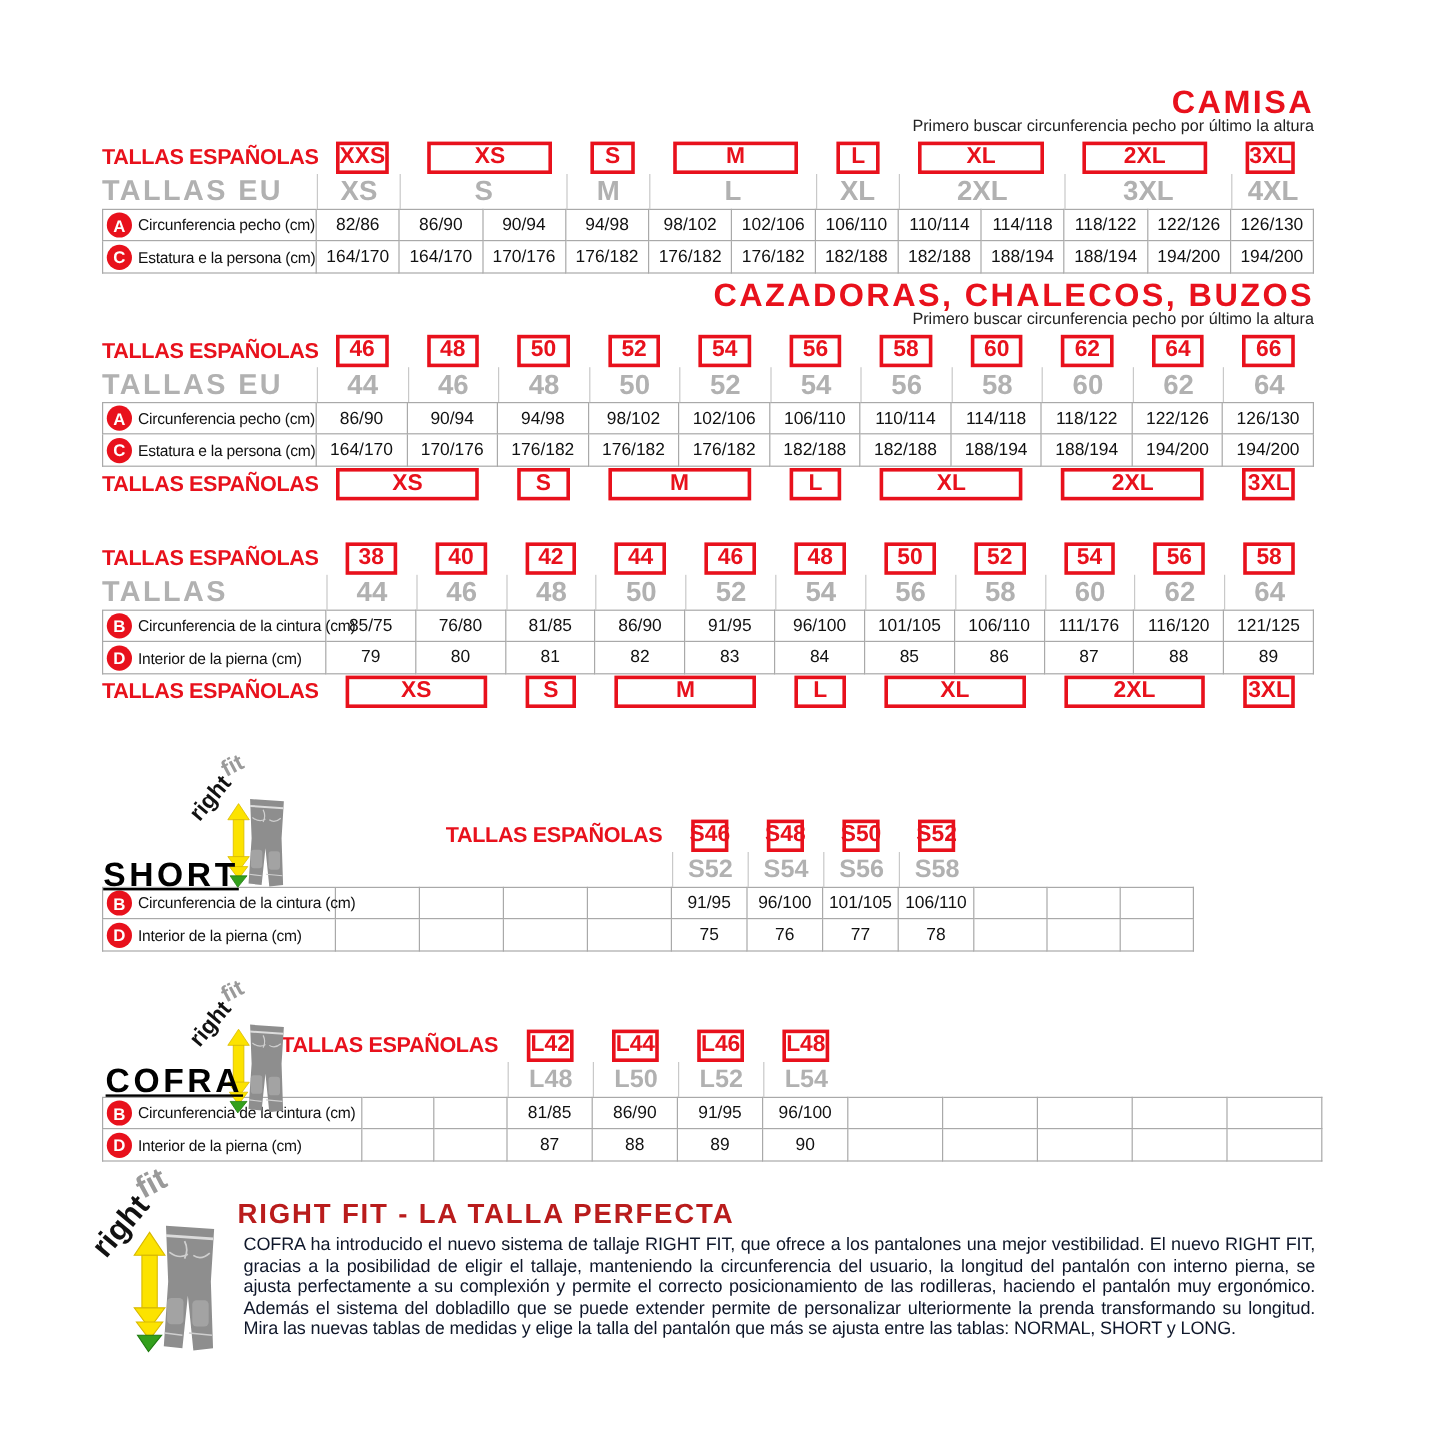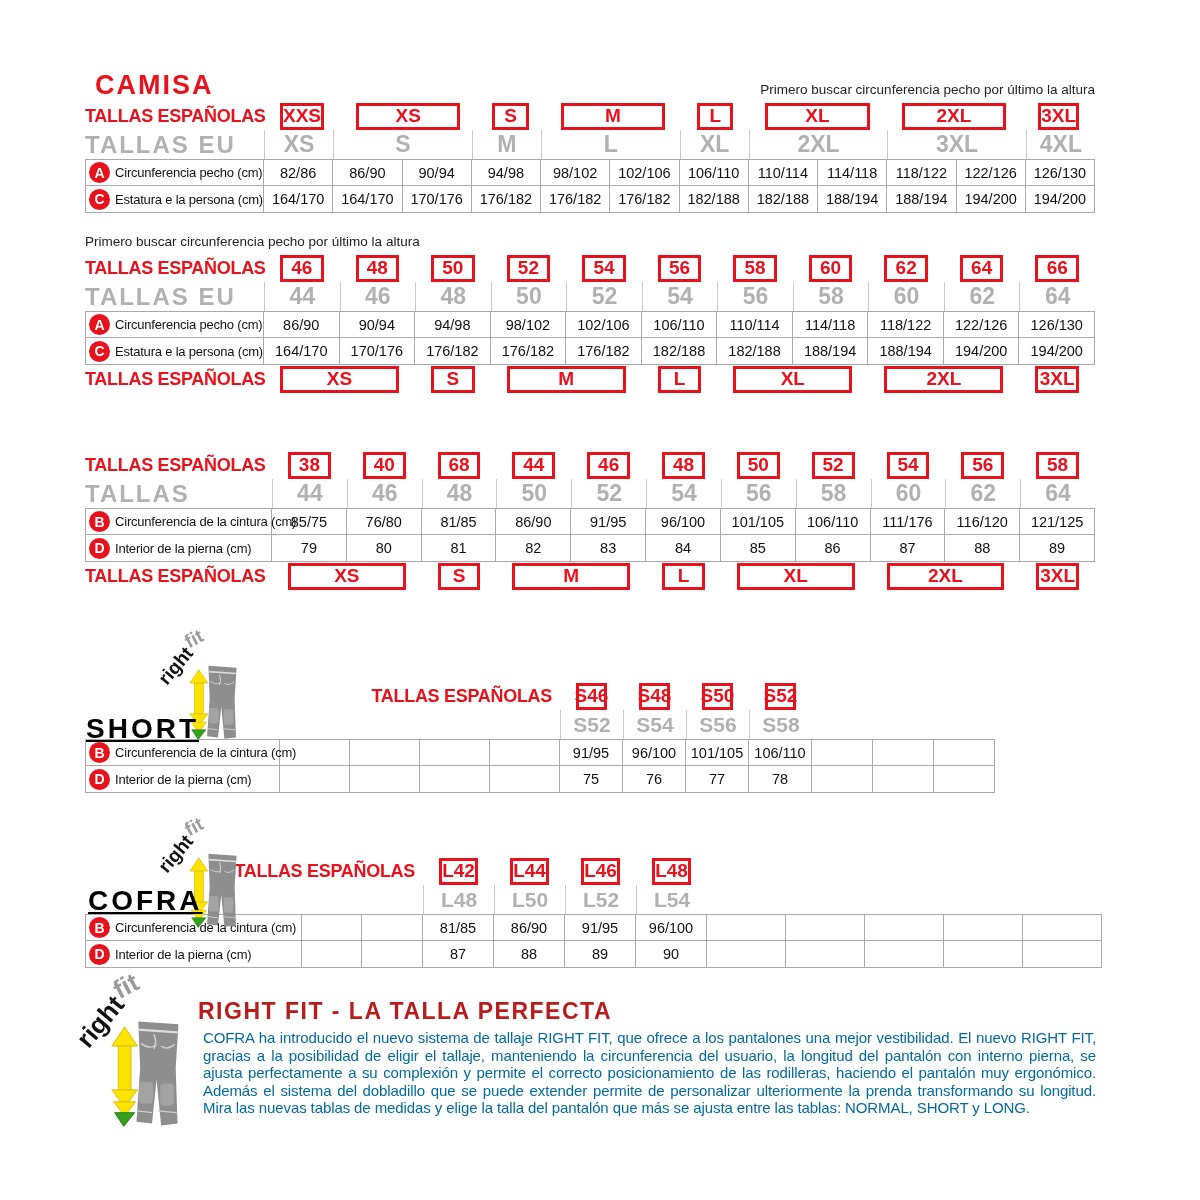--- a/index.html
+++ b/index.html
@@ -9,21 +9,21 @@
     --softline:#c9c9c9;
     --ink:#161616;
   }
   *{box-sizing:border-box;margin:0;padding:0;}
   html,body{background:#fff;}
   body{font-family:"Liberation Sans",sans-serif;color:var(--ink);}
   #page{position:relative;width:1200px;height:1200px;background:#fff;overflow:hidden;}
   .sec{position:absolute;left:0;width:1200px;}
 
   
-  .title-row{display:flex;justify-content:space-between;align-items:flex-end;margin-left:85px;width:1010px;margin-bottom:5px;}
+  .title-row{display:flex;justify-content:space-between;align-items:flex-end;margin-left:85px;width:1010px;margin-bottom:5px;flex-direction:column;}
   .red-title{color:var(--red);font-size:27px;font-weight:bold;letter-spacing:2px;line-height:24px;margin-left:10px;white-space:nowrap;}
   .note{font-size:13.5px;color:#222;line-height:15px;white-space:nowrap;}
 
   
   .tbl{margin-left:85px;}
   .row{display:grid;align-items:center;}
   .g-camisa{grid-template-columns:179px repeat(12,1fr);width:1010px;}
   .g-caz{grid-template-columns:179px repeat(11,1fr);width:1010px;}
   .g-pant{grid-template-columns:187px repeat(11,1fr);width:1010px;}
   .g-short{grid-template-columns:195px repeat(4,70px) repeat(4,63px) repeat(3,61px);width:910px;}
@@ -61,21 +61,21 @@
   .lt em{font-style:normal;color:#9a9a9a;display:inline-block;transform:rotate(22deg) translate(1px,-4px);font-weight:600;}
   .logo-sm{width:92px;height:94px;}
   .logo-sm .lt{font-size:19px;}
   .logo-sm svg{width:64px;height:82px;}
   .logo-big{width:122px;height:140px;}
   .logo-big .lt{font-size:26px;left:-6px;top:44px;}
   .logo-big svg{width:92px;height:114px;}
 
   
   .rf-heading{position:absolute;left:198px;top:10px;font-size:23px;font-weight:bold;letter-spacing:1.5px;color:#b91c1c;white-space:nowrap;}
-  .rf-par{position:absolute;left:203px;top:41px;width:893px;font-size:15px;line-height:17.6px;color:#0369a1;text-align:justify;letter-spacing:-0.1px;}
+  .rf-par{position:absolute;left:203px;top:41px;width:893px;font-size:15px;line-height:17.6px;color:#0f172a;text-align:justify;letter-spacing:-0.1px;}
 </style>
 </head>
 <body>
 
 <svg width="0" height="0" style="position:absolute">
   <defs>
     <g id="pants-arrow">
 
       <path d="M35,6 L79,9 L76,57 L78,118 L60,120 L55,70 L50,118 L33,116 L37,57 Z" fill="#8e8e8e"></path>
       <path d="M35,15 L78,18" stroke="#dcdcdc" stroke-width="2.5" fill="none"></path>
@@ -162,20 +162,21 @@
           <div class="cell val">188/194</div>
           <div class="cell val">188/194</div>
           <div class="cell val">194/200</div>
           <div class="cell val">194/200</div>
       </div>
     </div>
   </section>
 
   <section class="sec" style="top:234px">
     <div class="title-row">
+      <h2 class="red-title">CAZADORAS, CHALECOS, BUZOS</h2>
       <div class="note">Primero buscar circunferencia pecho por último la altura</div>
     </div>
     <div class="tbl">
       <div class="row g-caz red-row">
         <div class="cell red-label">TALLAS ESPAÑOLAS</div>
         <div class="cell red-box">46</div>
           <div class="cell red-box">48</div>
           <div class="cell red-box">50</div>
           <div class="cell red-box">52</div>
           <div class="cell red-box">54</div>
@@ -246,21 +247,21 @@
       </div>
     </div>
   </section>
 
   <section class="sec" style="top:451px">
     <div class="tbl">
       <div class="row g-pant red-row">
         <div class="cell red-label">TALLAS ESPAÑOLAS</div>
         <div class="cell red-box">38</div>
           <div class="cell red-box">40</div>
-          <div class="cell red-box">68</div>
+          <div class="cell red-box">42</div>
           <div class="cell red-box">44</div>
           <div class="cell red-box">46</div>
           <div class="cell red-box">48</div>
           <div class="cell red-box">50</div>
           <div class="cell red-box">52</div>
           <div class="cell red-box">54</div>
           <div class="cell red-box">56</div>
           <div class="cell red-box">58</div>
       </div>
       <div class="row g-pant gray-row">

